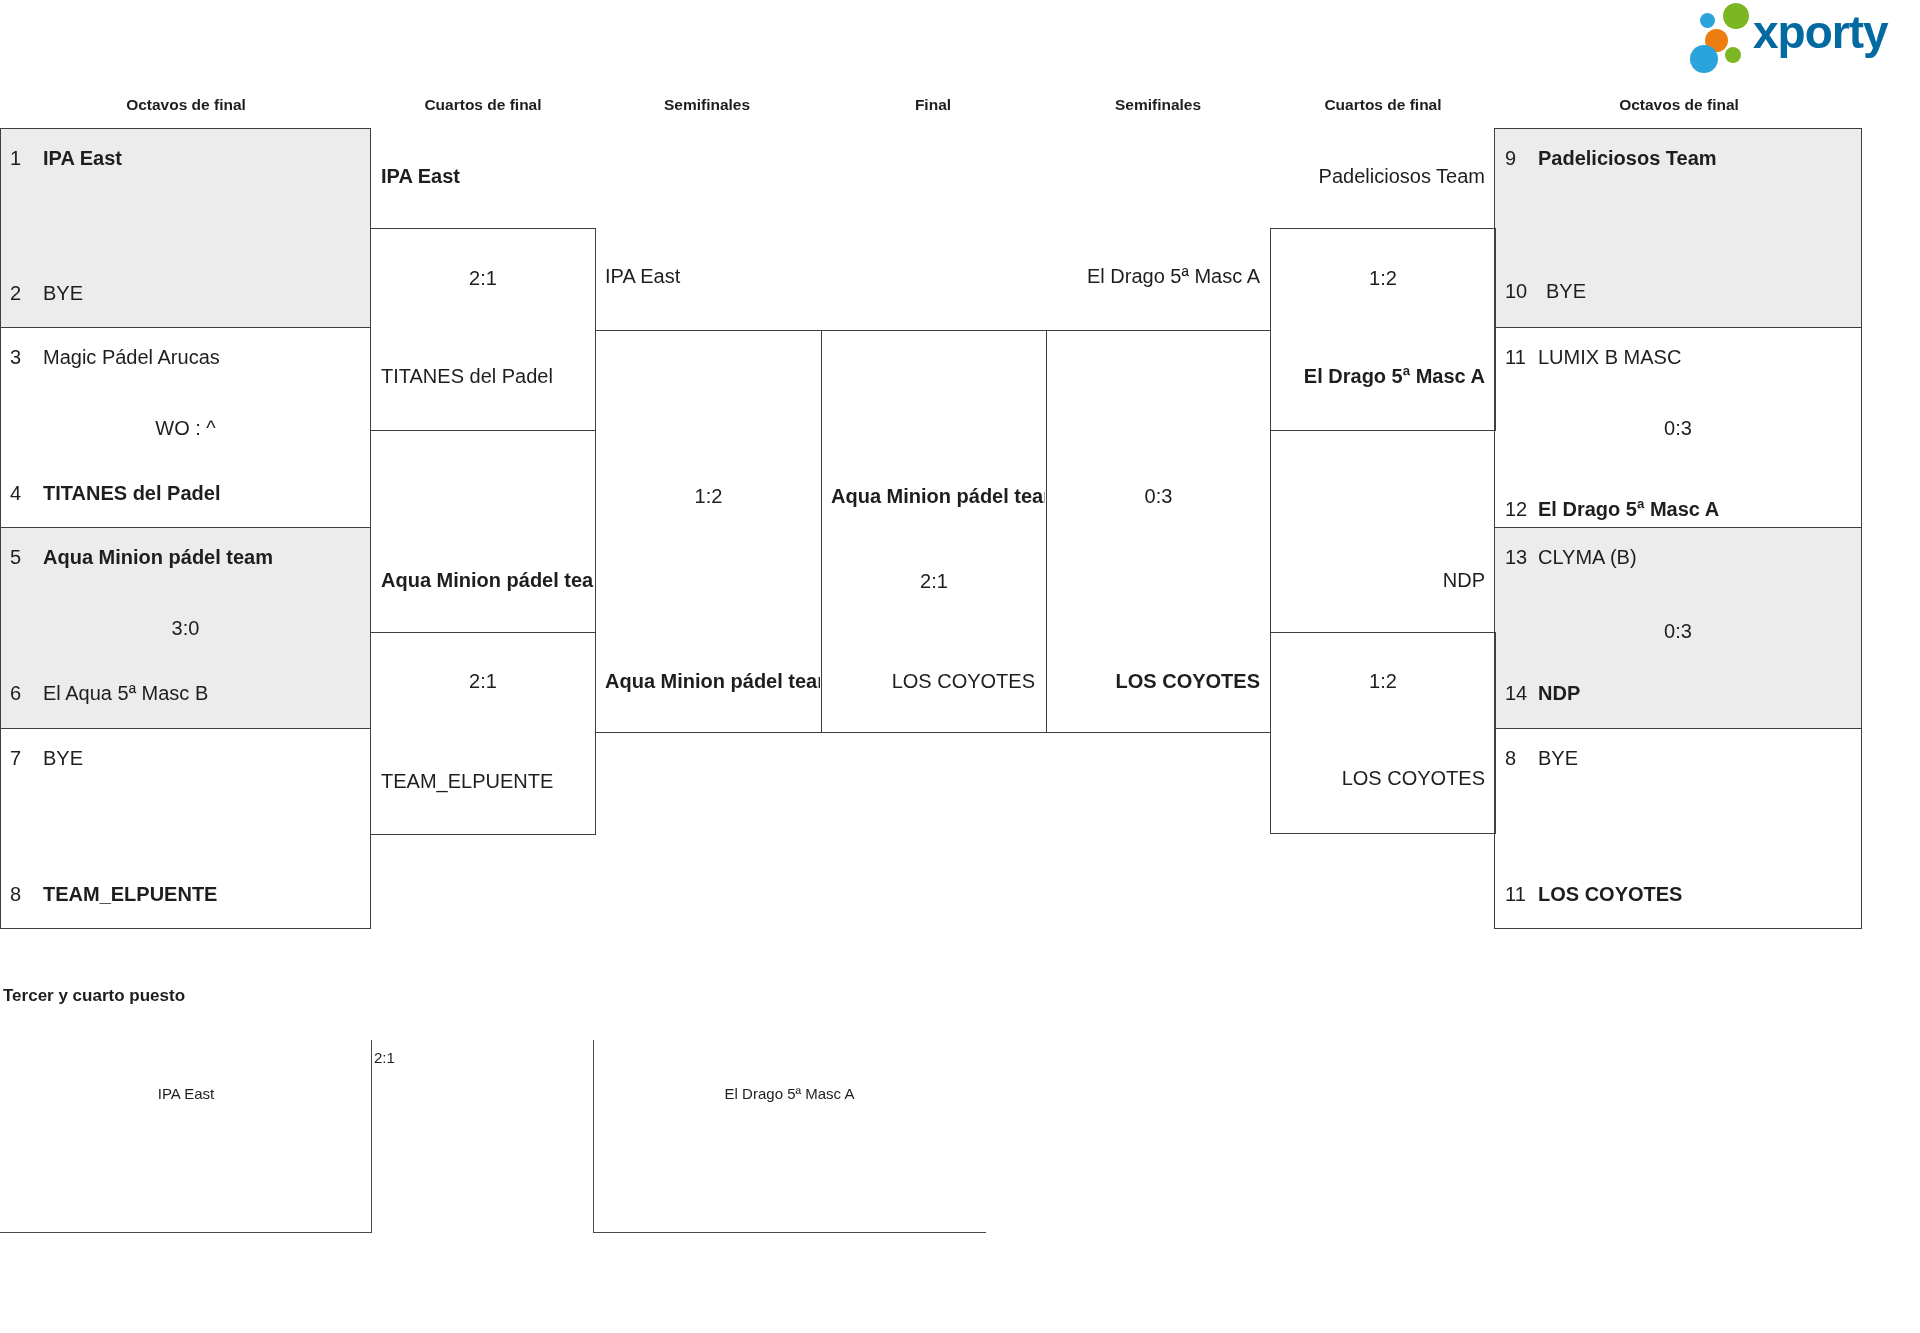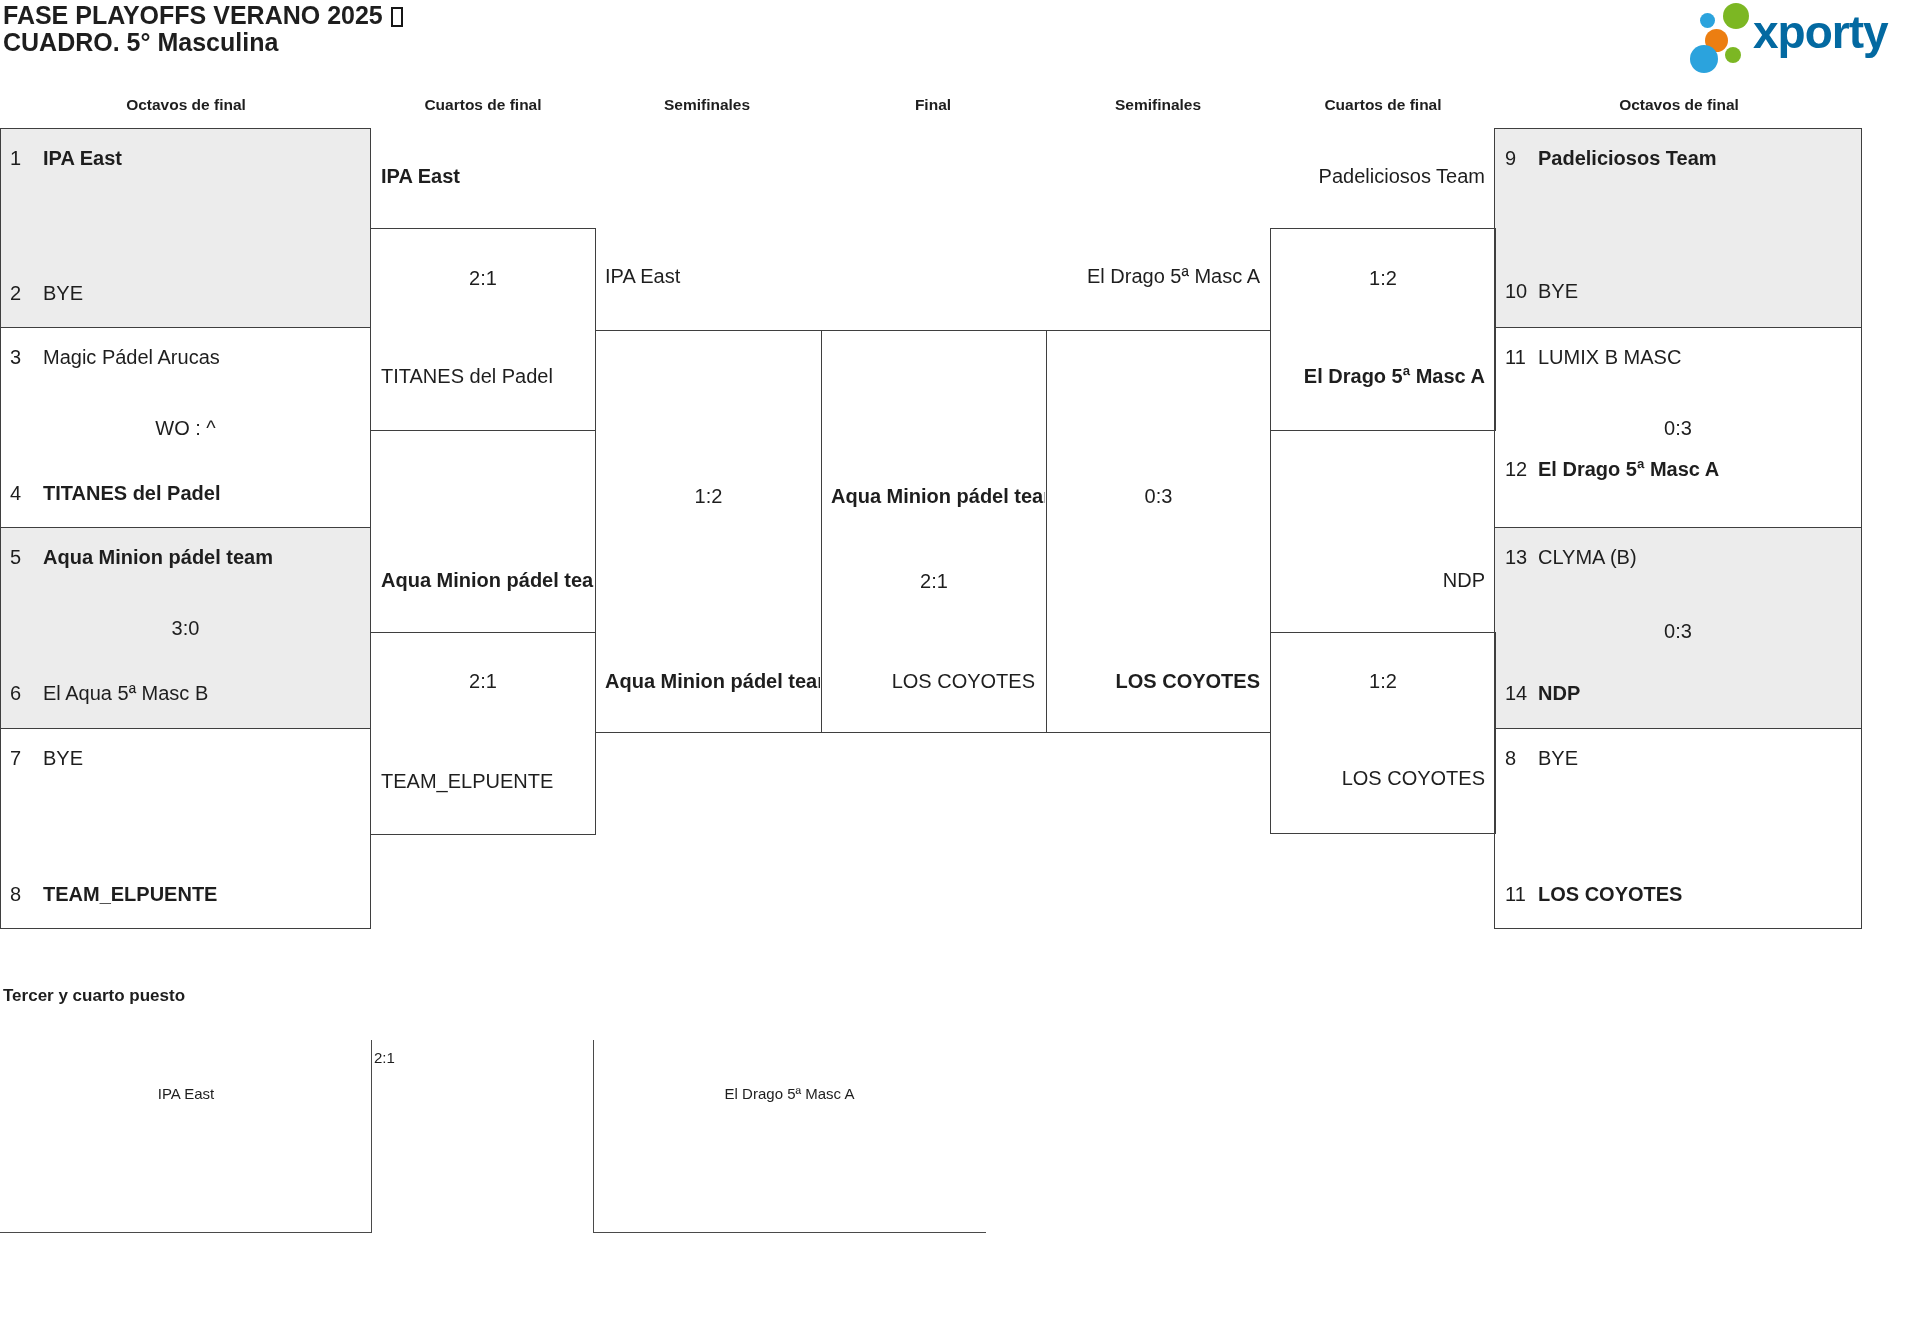--- a/index.html
+++ b/index.html
@@ -29,24 +29,20 @@
   .tp-lbl { position:absolute; font-size:15px; text-align:center; white-space:nowrap; }
   .tp-score { position:absolute; font-size:15px; white-space:nowrap; }
   .dot { position:absolute; border-radius:50%; }
   .logo-text { position:absolute; left:1753px; top:5px; font-size:46px; font-weight:800; letter-spacing:-1px; }
 </style>
 </head>
 <body>
 
 <div id="stage">
 
-  <div class="ttl">
-    <span style="display:block;"><span>FASE PLAYOFFS VERANO 2025</span><span class="tofu"></span></span>
-    <span style="display:block;">CUADRO. 5° Masculina</span>
-  </div>
 
   <div>
     <span class="dot" style="left:1700px;top:13px;width:15px;height:15px;background:#2ba3dd;"></span>
     <span class="dot" style="left:1723px;top:3px;width:26px;height:26px;background:#7cb723;"></span>
     <span class="dot" style="left:1705px;top:29px;width:23px;height:23px;background:#ec7e11;"></span>
     <span class="dot" style="left:1690px;top:45px;width:28px;height:28px;background:#2ba3dd;"></span>
     <span class="dot" style="left:1725px;top:47px;width:16px;height:16px;background:#7cb723;"></span>
     <span class="logo-text" style="color:#0369a1;">xporty</span>
   </div>
 
@@ -111,31 +107,31 @@
     </div>
   <div class="row" style="left:10px;top:883px;">
       <span class="seed">8</span>
       <span class="b">TEAM_ELPUENTE</span>
     </div>
 
   <div class="row" style="left:1505px;top:147px;">
       <span class="seed">9</span>
       <span class="b">Padeliciosos Team</span>
     </div>
-  <div class="row" style="left:1505px;top:280px;">
+  <div class="row" style="left:1505px;top:280px;gap:8px;">
       <span class="seed">10</span>
       <span>BYE</span>
     </div>
 
   <div class="row" style="left:1505px;top:346px;">
       <span class="seed">11</span>
       <span>LUMIX B MASC</span>
     </div>
   <div class="score" style="left:1494px;width:368px;top:417px;">0:3</div>
-  <div class="row" style="left:1505px;top:458px;justify-content:center;">
+  <div class="row" style="left:1505px;top:498px;justify-content:center;">
       <span class="seed">12</span>
       <span class="b">El Drago 5ª Masc A</span>
     </div>
 
   <div class="row" style="left:1505px;top:546px;">
       <span class="seed">13</span>
       <span>CLYMA (B)</span>
     </div>
   <div class="score" style="left:1494px;width:368px;top:620px;">0:3</div>
   <div class="row" style="left:1505px;top:682px;justify-content:space-between;">

